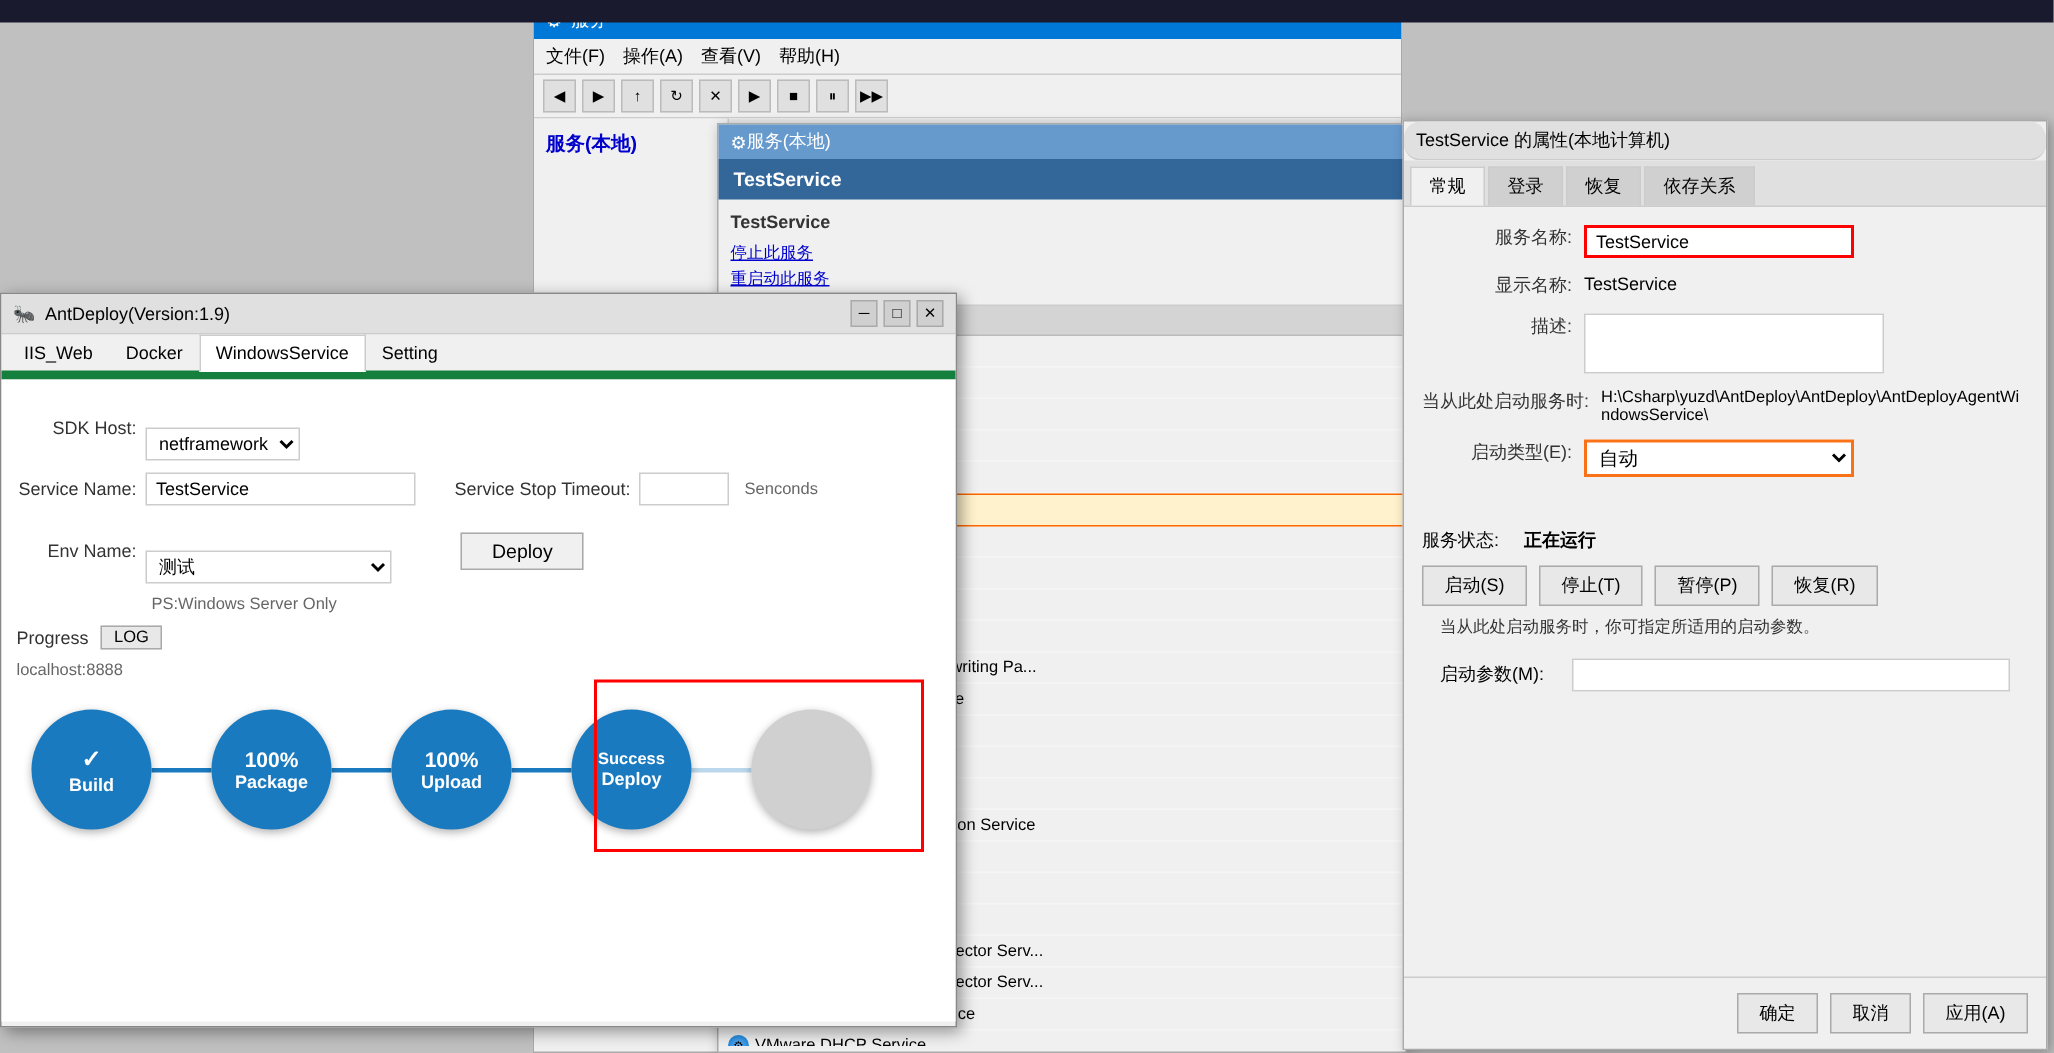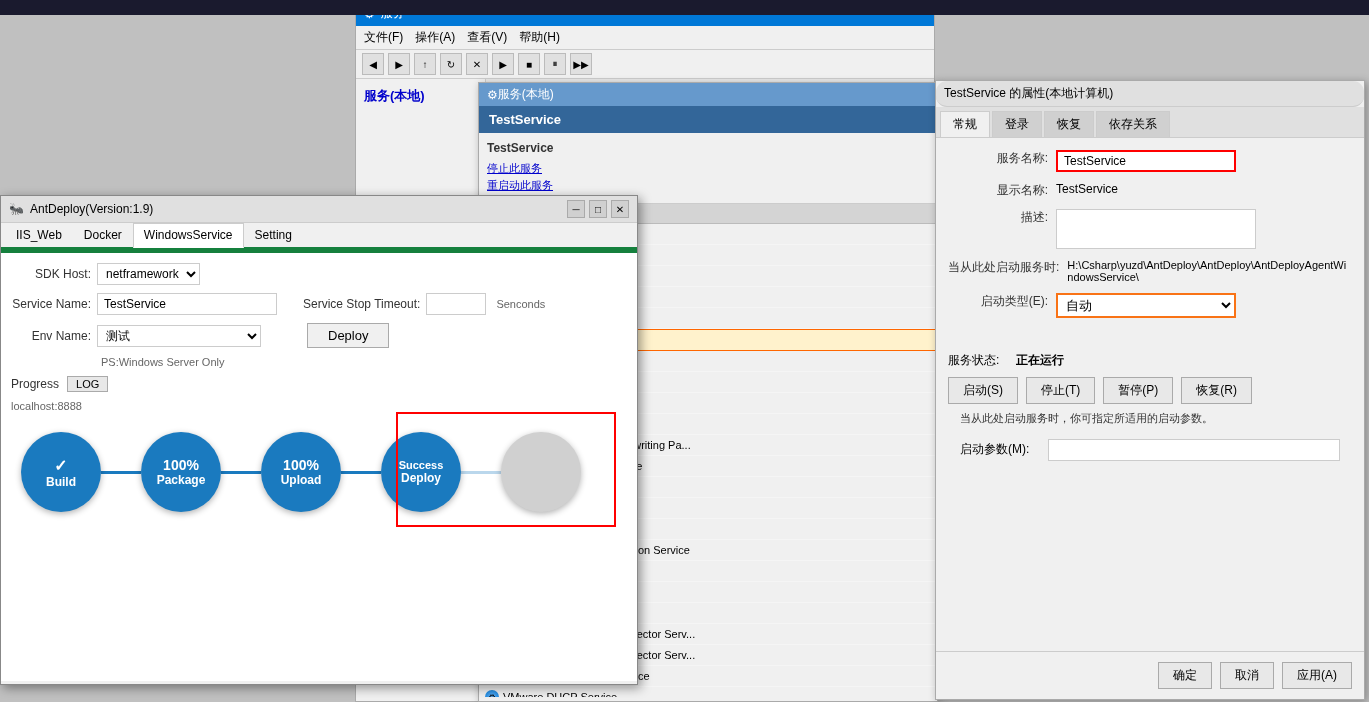--- a/index.html
+++ b/index.html
@@ -255,20 +255,21 @@
       height: 22px;
       background: white;
     }
     .form-select {
       border: 1px solid #ccc;
       padding: 2px 4px;
       font-size: 12px;
       height: 22px;
       background: white;
       cursor: pointer;
+      margin-top: 22px;
     }
     .form-note {
       font-size: 11px;
       color: #666;
       margin-left: 4px;
     }
     .deploy-btn {
       background: #f0f0f0;
       border: 1px solid #aaa;
       padding: 4px 20px;

